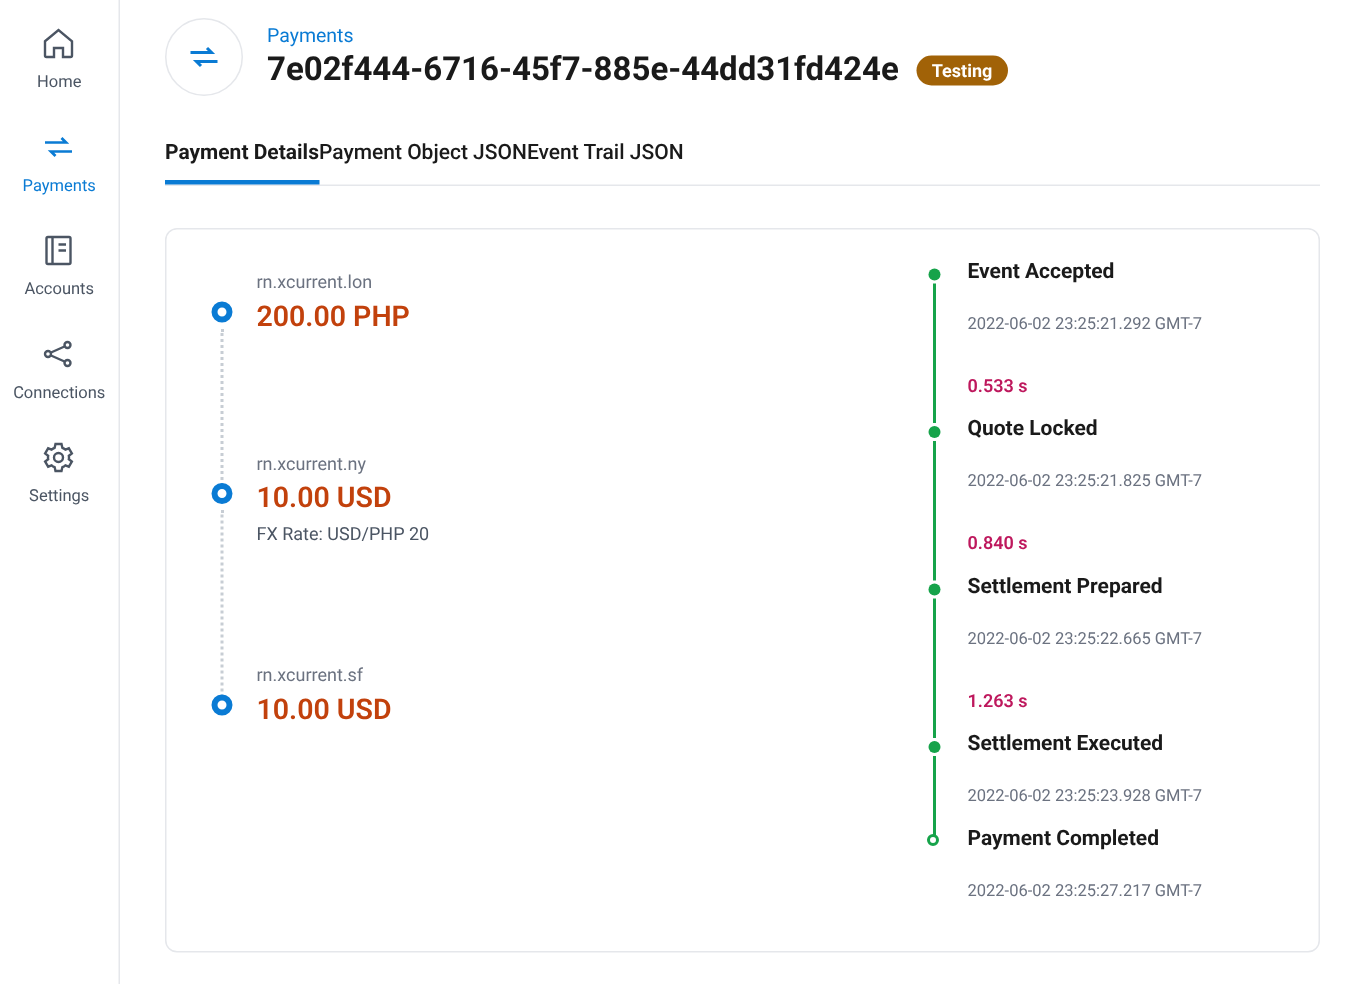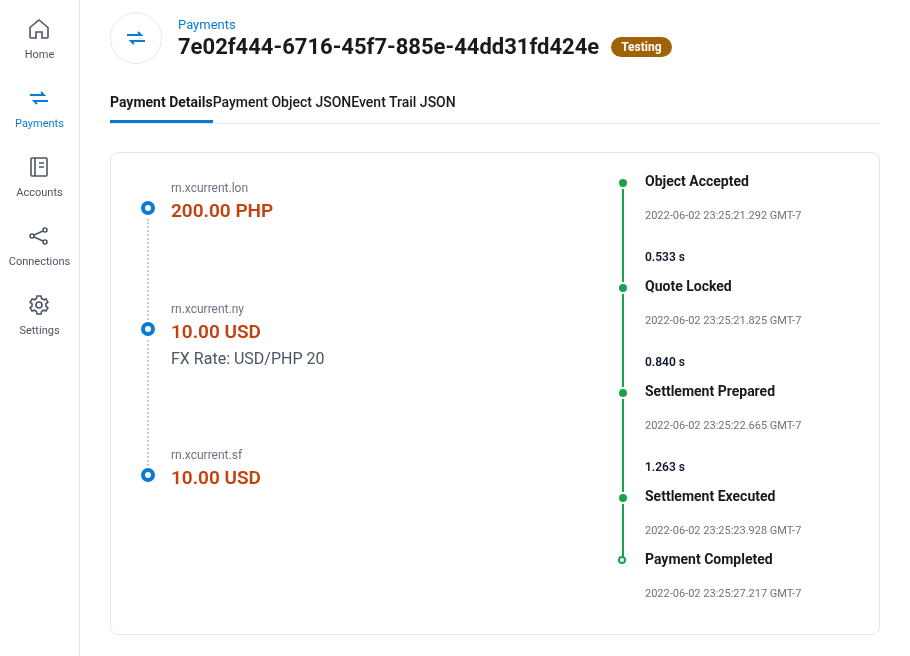--- a/index.html
+++ b/index.html
@@ -36,31 +36,31 @@
 
     
     .chain { flex: 1; padding: 28px 30px 40px 30px; position: relative; }
     .hop { position: relative; padding-left: 30px; padding-bottom: 80px; }
     .hop:last-child { padding-bottom: 0; }
     .hop-dot { position: absolute; left: 0; top: 20px; width: 14px; height: 14px; border-radius: 50%; border: 4px solid #0a7bd4; background: #fff; z-index: 2; }
     .hop-line { position: absolute; left: 6px; top: 38px; bottom: -22px; border-left: 2px dotted #c7cdd4; z-index: 1; }
     .hop:last-child .hop-line { display: none; }
     .hop-label { font-size: 12px; color: #6b7280; margin-bottom: 4px; }
     .hop-amount { font-size: 19px; font-weight: 600; color: #c2410c; }
-    .hop-meta { font-size: 16px; color: #4b5563; margin-top: 6px; }
+    .hop-meta { font-size: 12px; color: #4b5563; margin-top: 6px; }
 
     
     .timeline { width: 270px; padding: 20px 20px 20px 10px; position: relative; }
     .tl-item { position: relative; padding-left: 26px; padding-bottom: 14px; }
     .tl-dot { position: absolute; left: 0; top: 6px; width: 8px; height: 8px; border-radius: 50%; background: #16a34a; z-index: 2; }
     .tl-dot.open { background: #fff; border: 2px solid #16a34a; width: 8px; height: 8px; left: -1px; top: 5px; }
     .tl-line { position: absolute; left: 3px; top: 16px; bottom: -8px; width: 2px; background: #16a34a; z-index: 1; }
     .tl-title { font-size: 14px; font-weight: 700; color: #1a1a1a; }
     .tl-time { font-size: 11px; color: #6b7280; margin-top: 20px; }
-    .tl-duration { font-size: 12px; color: #0f172a; font-weight: 600; padding: 14px 0 14px 26px; position: relative; }
+    .tl-duration { font-size: 12px; color: #be185d; font-weight: 600; padding: 14px 0 14px 26px; position: relative; }
     .tl-duration .tl-line { top: -14px; bottom: -4px; left: 3px; }
   </style>
 </head>
 <body>
 
 <div class="app">
   <div class="sidebar">
 
     <div class="nav-item">
       <span class="nav-icon">
@@ -162,21 +162,21 @@
           <div class="hop-label">rn.xcurrent.sf</div>
           <div class="hop-amount">10.00 USD</div>
         </div>
       </div>
 
       <div class="timeline">
 
         <div class="tl-item">
           <div class="tl-dot"></div>
           <div class="tl-line"></div>
-          <div class="tl-title">Object Accepted</div>
+          <div class="tl-title">Event Accepted</div>
           <div class="tl-time">2022-06-02 23:25:21.292 GMT-7</div>
         </div>
         <div class="tl-duration">
           <div class="tl-line"></div>
           <span>0.533 s</span>
         </div>
 
         <div class="tl-item">
           <div class="tl-dot"></div>
           <div class="tl-line"></div>

